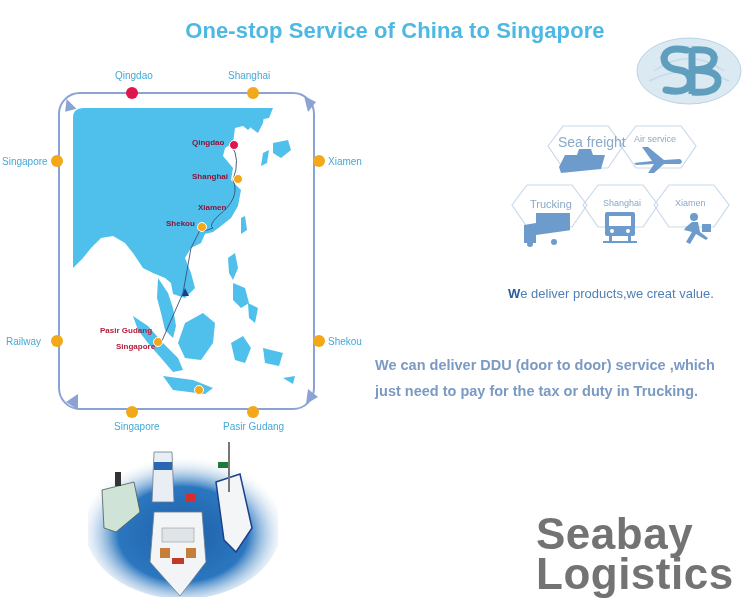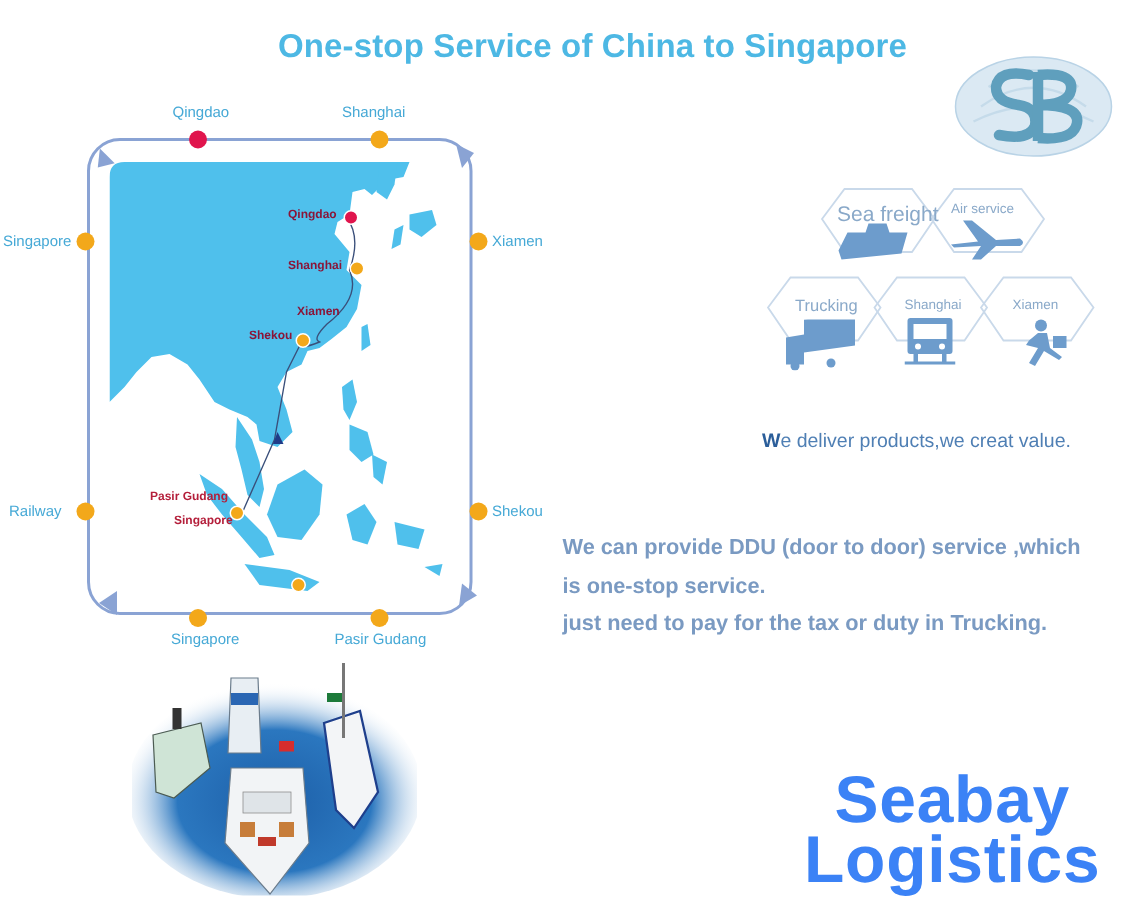--- a/index.html
+++ b/index.html
@@ -13,21 +13,21 @@
   .port-label { font-size:10px; color:#46a9d6; font-family:"Liberation Sans", sans-serif; white-space:nowrap; }
   .map-label { font-size:8px; color:#8a1538; white-space:nowrap; font-weight:bold; }
   .map-label.red2 { color:#b41e3a; }
   .map-dot { width:8px; height:8px; border-radius:50%; background:#f3a81a; border:1px solid #fff; }
   .map-dot.red { background:#e0154d; }
   .logo { left:634px; top:36px; width:110px; height:70px; }
   .hexes { left:505px; top:118px; width:240px; height:145px; }
   .slogan { left:508px; top:286px; font-size:13px; color:#4f7fb4; white-space:nowrap; }
   .slogan b { color:#2b5e9a; }
   .desc { left:375px; top:353px; font-size:14.5px; font-weight:bold; color:#7a9ac2; line-height:25.5px; white-space:nowrap; }
-  .brand { left:536px; top:514px; font-size:44px; font-weight:bold; color:#3b82f6; line-height:40px; letter-spacing:0.5px;text-align:center; }
+  .brand { left:536px; top:514px; font-size:44px; font-weight:bold; color:#737373; line-height:40px; letter-spacing:0.5px; }
   .ships { left:88px; top:432px; width:190px; height:165px; }
 </style>
 </head>
 <body>
 
 <div class="abs title">One-stop Service of China to Singapore</div>
 
 <div class="abs route-frame"></div>
 
 <svg class="abs" style="left:50px;top:84px" width="275" height="335">
@@ -139,22 +139,21 @@
 <div class="abs" style="left:675px;top:198px;font-size:9px;color:#8aa9c9">Xiamen</div>
 <svg class="abs" style="left:678px;top:212px" width="36" height="36">
     <circle cx="16" cy="5" r="4" fill="#6d9ccc"></circle>
     <path d="M14,10 L20,10 L22,20 L30,26 L28,28 L18,22 L12,32 L8,30 L14,20 L6,18 L8,15 Z" fill="#6d9ccc"></path>
     <rect x="24" y="12" width="9" height="8" fill="#6d9ccc"></rect>
   </svg>
 
 <div class="abs slogan"><b>W</b><span>e deliver products,we creat value.</span></div>
 
 <div class="abs desc">
-  <div>We can provide DDU (door to door) service ,which</div>
-  <div>is one-stop service.</div>
+  <div>We can deliver DDU (door to door) service ,which</div>
   <div>just need to pay for the tax or duty in Trucking.</div>
 </div>
 
 <svg class="abs ships" viewBox="0 0 190 165">
   <defs>
     <radialGradient id="sea" cx="50%" cy="55%" r="55%">
       <stop offset="0%" stop-color="#1d5fa8"></stop>
       <stop offset="60%" stop-color="#2b77bf"></stop>
       <stop offset="100%" stop-color="#ffffff" stop-opacity="0"></stop>
     </radialGradient>

